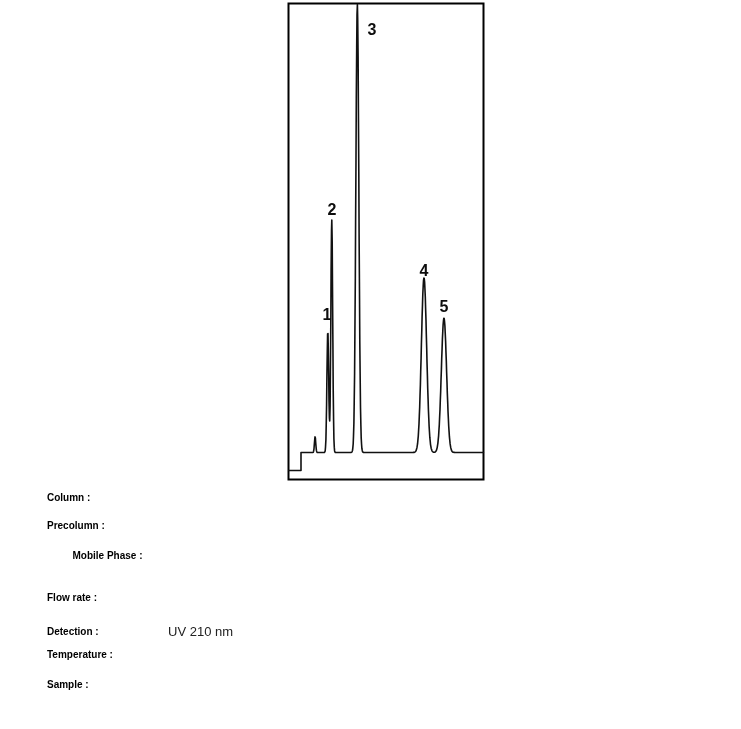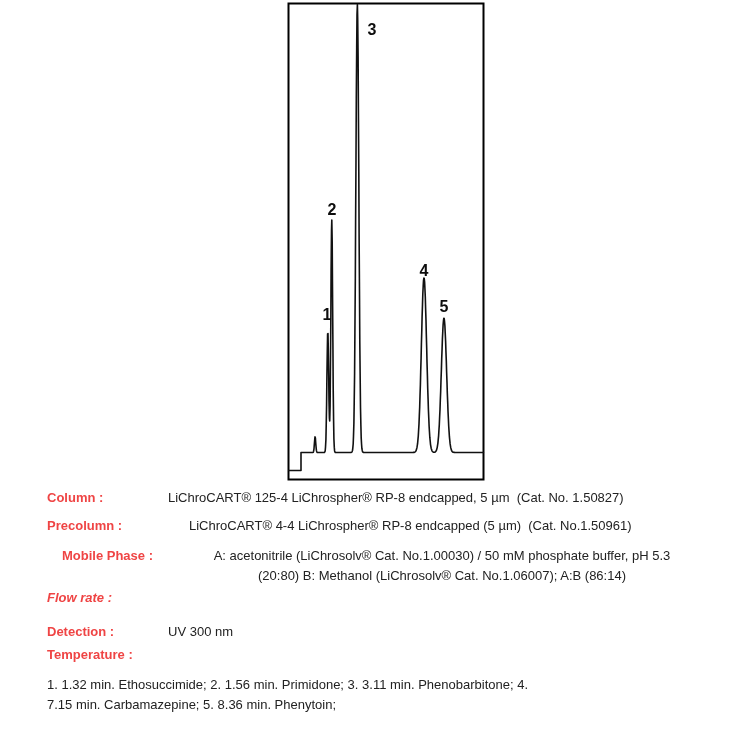--- a/index.html
+++ b/index.html
@@ -18,34 +18,34 @@
     font-weight:bold;
     font-size:16px;
     fill:#0d0d0d;
   }
   .spec-row{
     position:absolute;left:47px;width:672px;
     display:flex;align-items:flex-start;
   }
   .spec-label{
     width:121px;flex:0 0 121px;
-    font-size:13px;font-weight:bold;line-height:20px;
-    color:#ef4444;
+    font-size:10px;font-weight:bold;line-height:20px;
+    color:#000000;
     white-space:nowrap;
   }
   .spec-value{
     width:548px;
     font-size:13px;line-height:20px;
     color:#222222;
     white-space:pre-wrap;
   }
   .row-column{top:488px;}
   .row-precolumn{top:516px;gap:21px;}
   .row-mobile-phase{top:546px;text-align:center;}
-  .row-flow-rate{top:588px;font-style:italic;}
+  .row-flow-rate{top:588px;}
   .row-detection{top:622px;}
   .row-temperature{top:645px;}
   .row-sample{top:675px;}
 </style>
 </head>
 <body>
 
 <div class="chromatogram-wrap">
   <svg width="741" height="485" viewBox="0 0 741 485" xmlns="http://www.w3.org/2000/svg">
     <rect x="288.5" y="3.5" width="195" height="476" fill="none" stroke="#000000" stroke-width="2"></rect>
@@ -55,37 +55,32 @@
         <text x="332" y="215" text-anchor="middle" class="peak-num">2</text>
         <text x="372" y="35" text-anchor="middle" class="peak-num">3</text>
         <text x="424" y="276" text-anchor="middle" class="peak-num">4</text>
         <text x="444" y="312" text-anchor="middle" class="peak-num">5</text>
       </g>
   </svg>
 </div>
 
 <div class="spec-row row-column">
   <div class="spec-label">Column :</div>
-  <div class="spec-value">LiChroCART® 125-4 LiChrospher® RP-8 endcapped, 5 µm  (Cat. No. 1.50827)</div>
 </div>
 <div class="spec-row row-precolumn">
   <div class="spec-label">Precolumn :</div>
-  <div class="spec-value">LiChroCART® 4-4 LiChrospher® RP-8 endcapped (5 µm)  (Cat. No.1.50961)</div>
 </div>
 <div class="spec-row row-mobile-phase">
   <div class="spec-label">Mobile Phase :</div>
-  <div class="spec-value">A: acetonitrile (LiChrosolv® Cat. No.1.00030) / 50 mM phosphate buffer, pH 5.3
-(20:80) B: Methanol (LiChrosolv® Cat. No.1.06007); A:B (86:14)</div>
 </div>
 <div class="spec-row row-flow-rate">
   <div class="spec-label">Flow rate :</div>
 </div>
 <div class="spec-row row-detection">
   <div class="spec-label">Detection :</div>
-  <div class="spec-value">UV 300 nm</div>
+  <div class="spec-value">UV 210 nm</div>
 </div>
 <div class="spec-row row-temperature">
   <div class="spec-label">Temperature :</div>
 </div>
 <div class="spec-row row-sample">
-  <div class="spec-value">1. 1.32 min. Ethosuccimide; 2. 1.56 min. Primidone; 3. 3.11 min. Phenobarbitone; 4.
-7.15 min. Carbamazepine; 5. 8.36 min. Phenytoin;</div>
+  <div class="spec-label">Sample :</div>
 </div>
 
 </body></html>

